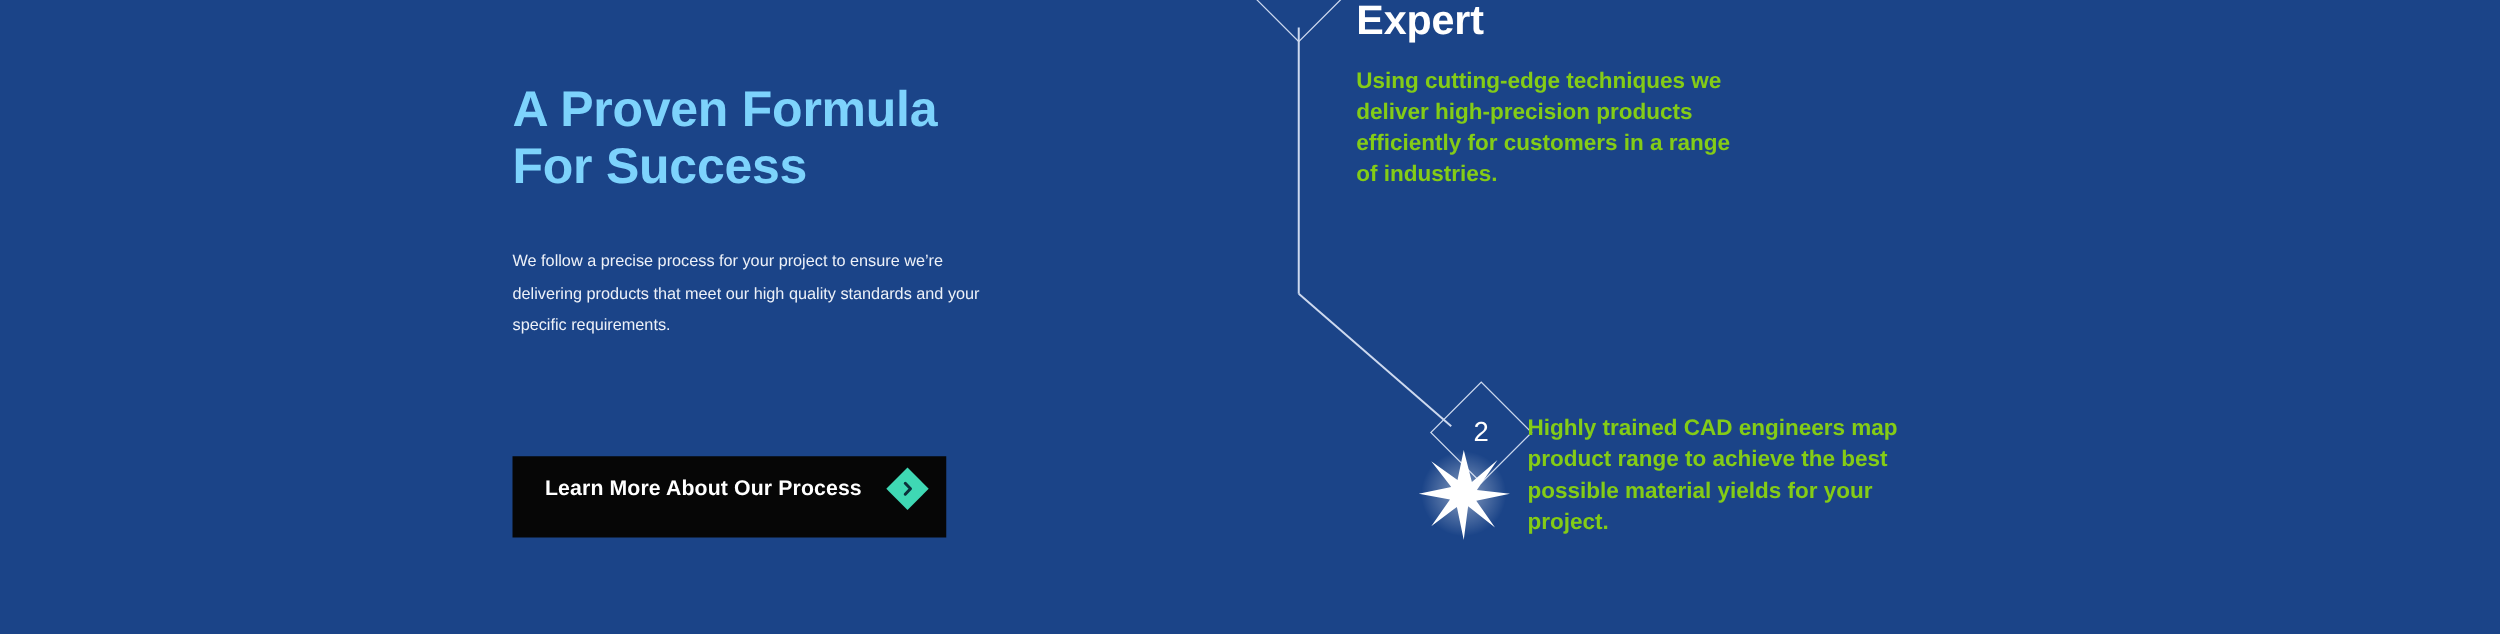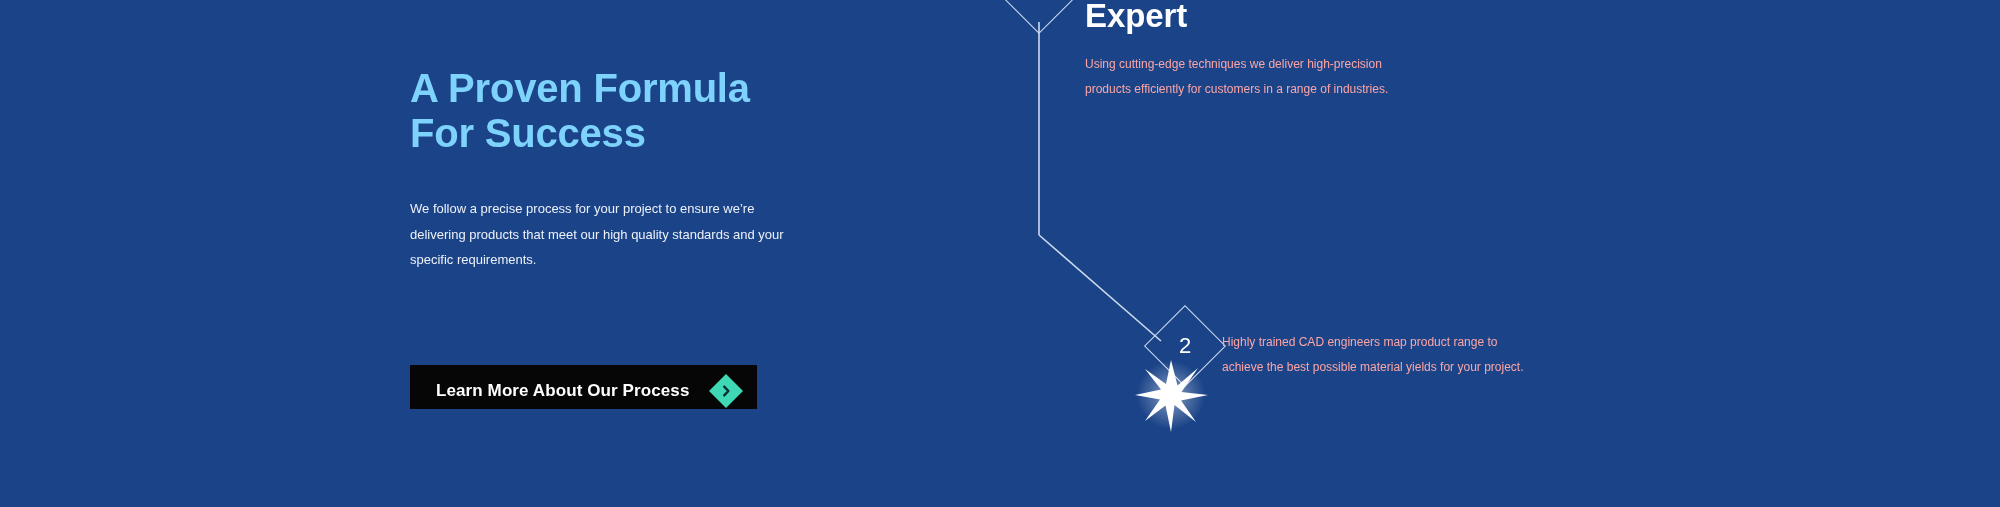--- a/index.html
+++ b/index.html
@@ -51,21 +51,21 @@
   }
 
   .cta {
     position: absolute;
     left: 410px;
     top: 365px;
     display: inline-flex;
     align-items: center;
     gap: 22px;
     background: #060606;
-    padding: 11px 16px 3px 26px;
+    padding: 11px 16px 24px 26px;
     border: 0;
     cursor: pointer;
     text-decoration: none;
   }
   .cta-label {
     color: #ffffff;
     font-size: 17px;
     font-weight: bold;
     letter-spacing: 0.1px;
     white-space: nowrap;
@@ -111,24 +111,24 @@
     color: #ffffff;
     font-size: 33px;
     line-height: 44px;
     font-weight: bold;
     letter-spacing: -0.1px;
     white-space: pre-line;
   }
   .step-body {
     margin: 0;
     padding-top: 14px;
-    color: #fca5a5;
-    font-size: 12px;
+    color: #84cc16;
+    font-size: 18px;
     line-height: 25px;
-    font-weight: 400;
+    font-weight: 700;
     white-space: pre-line;
   }
 
   
   .marker {
     position: absolute;
     width: 58px;
     height: 58px;
   }
   .marker .shape {

